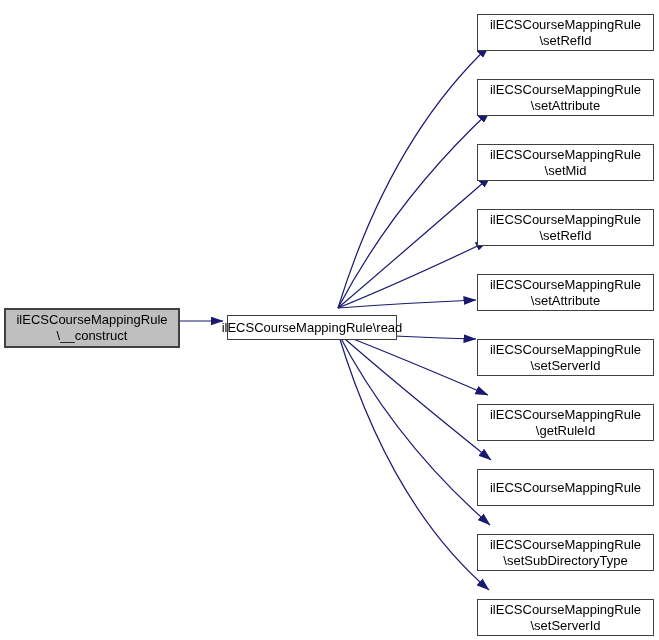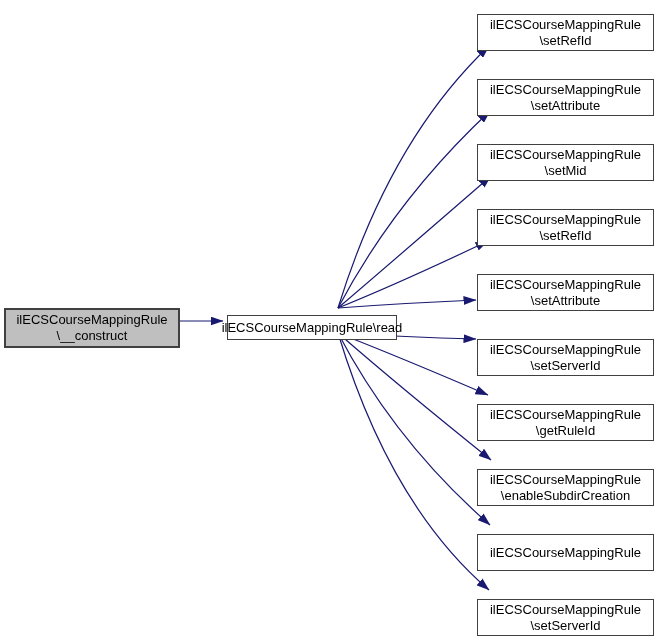--- a/index.html
+++ b/index.html
@@ -99,23 +99,23 @@
   <div class="node callee" style="top:332px;">
     <span>ilECSCourseMappingRule</span>
     <span>\setServerId</span>
   </div>
   <div class="node callee" style="top:397px;">
     <span>ilECSCourseMappingRule</span>
     <span>\getRuleId</span>
   </div>
   <div class="node callee" style="top:462px;">
     <span>ilECSCourseMappingRule</span>
-    <span>\enableSubdirCreation</span>
   </div>
   <div class="node callee" style="top:527px;">
     <span>ilECSCourseMappingRule</span>
+    <span>\setSubDirectoryType</span>
   </div>
   <div class="node callee" style="top:592px;">
     <span>ilECSCourseMappingRule</span>
     <span>\setServerId</span>
   </div>
 
 </div>
 
 </body></html>

